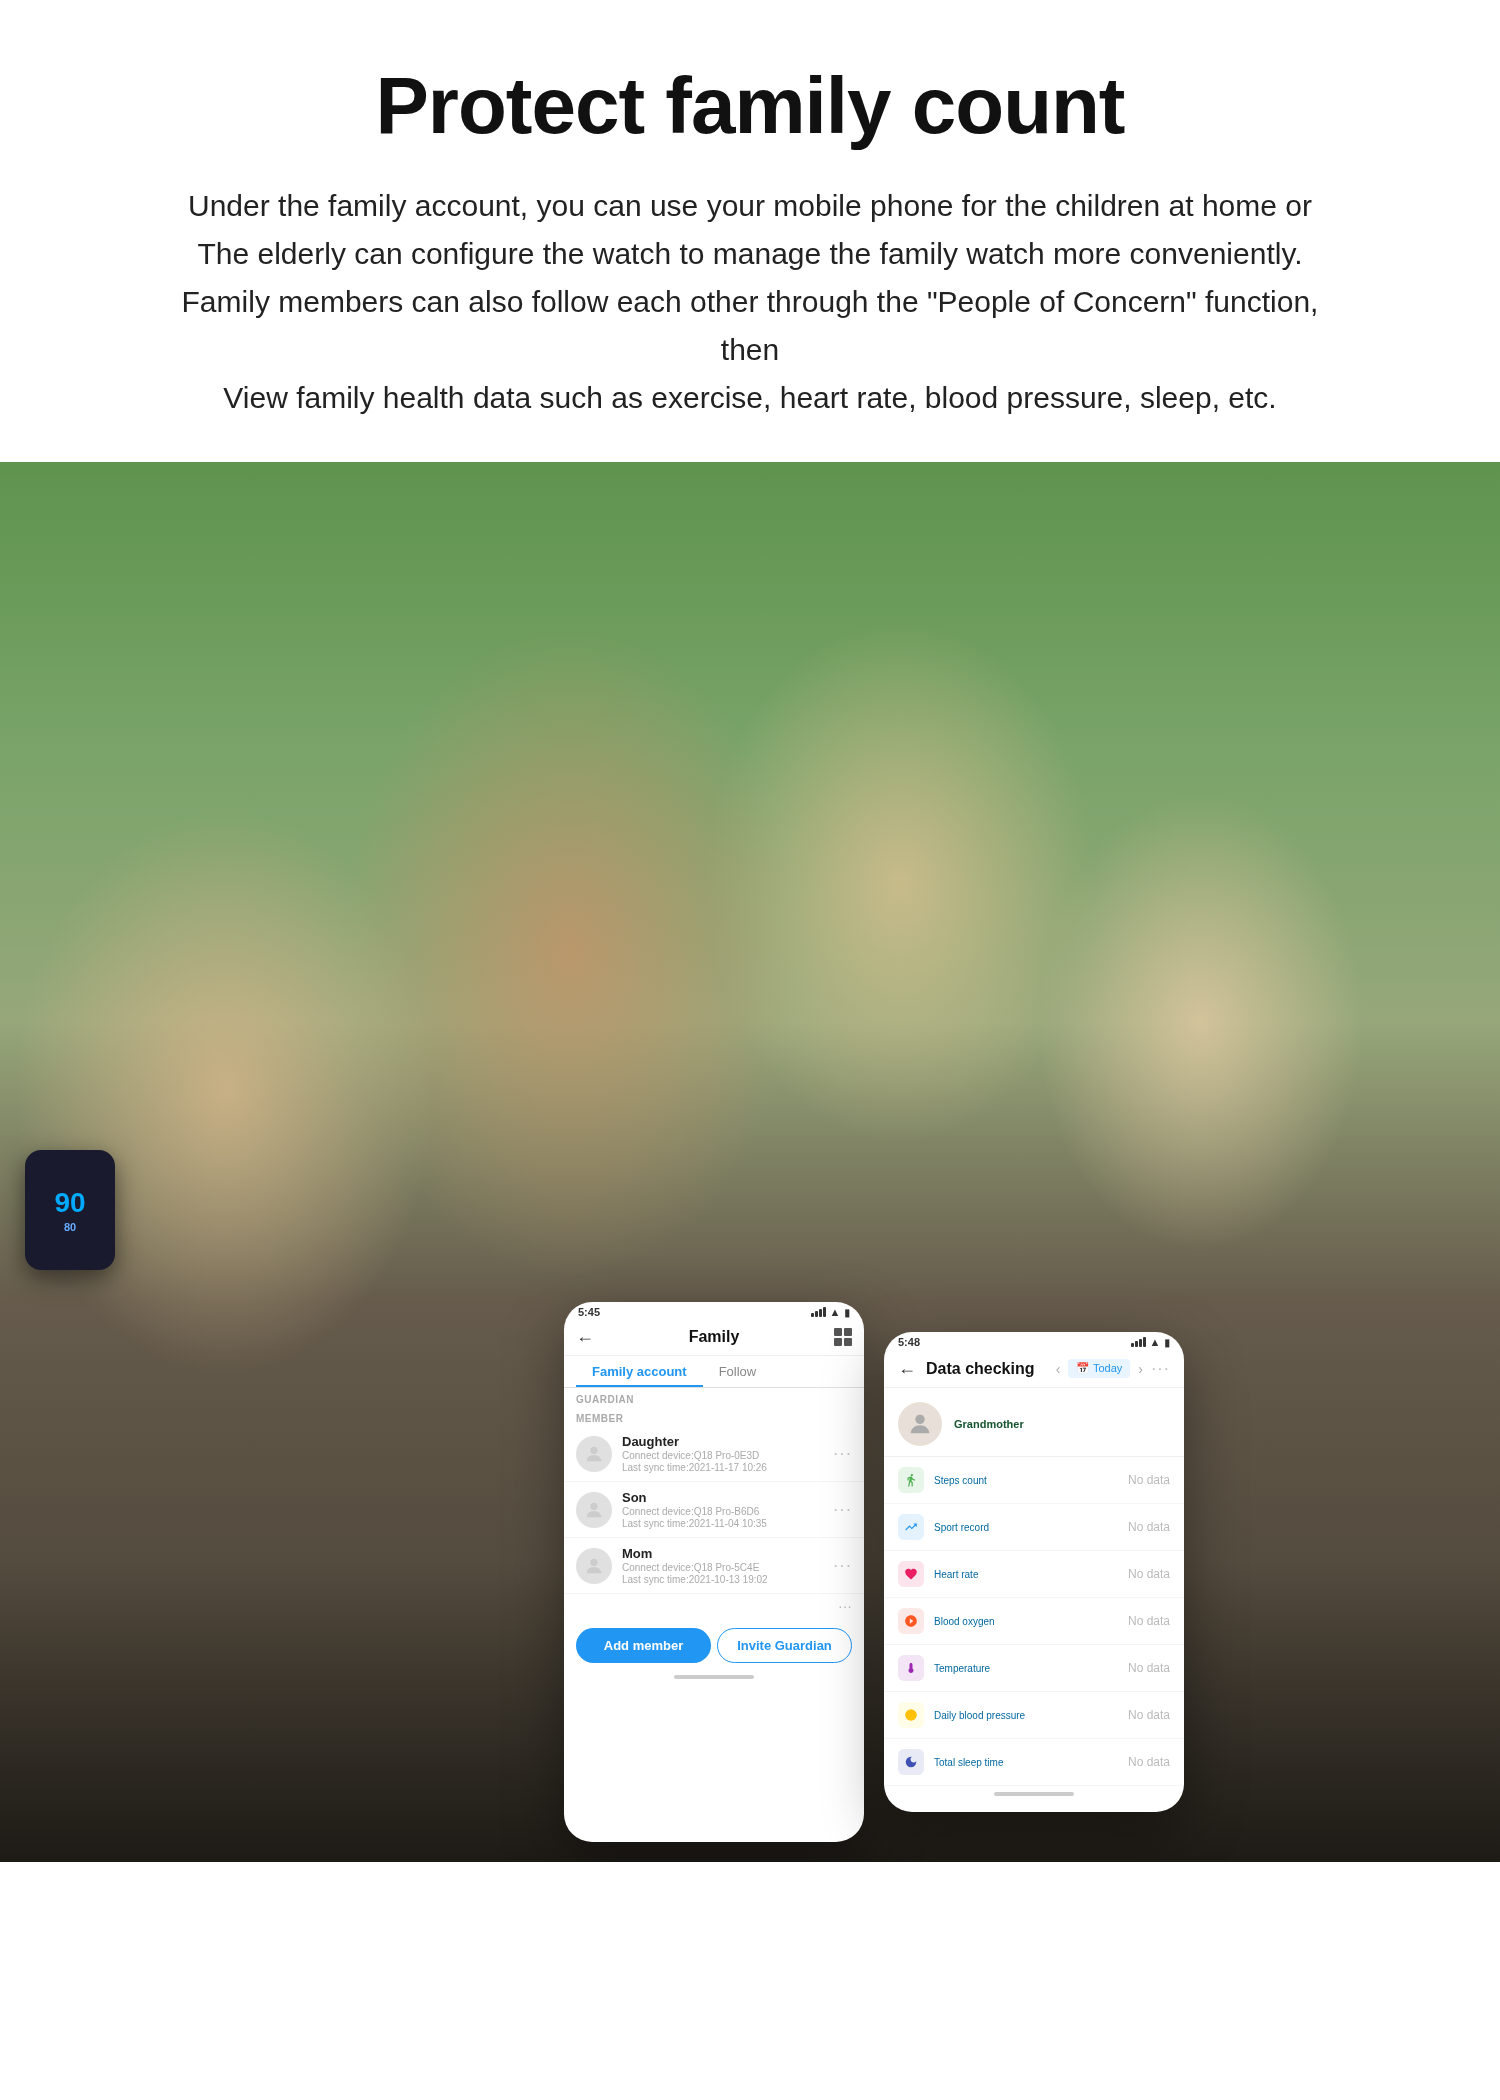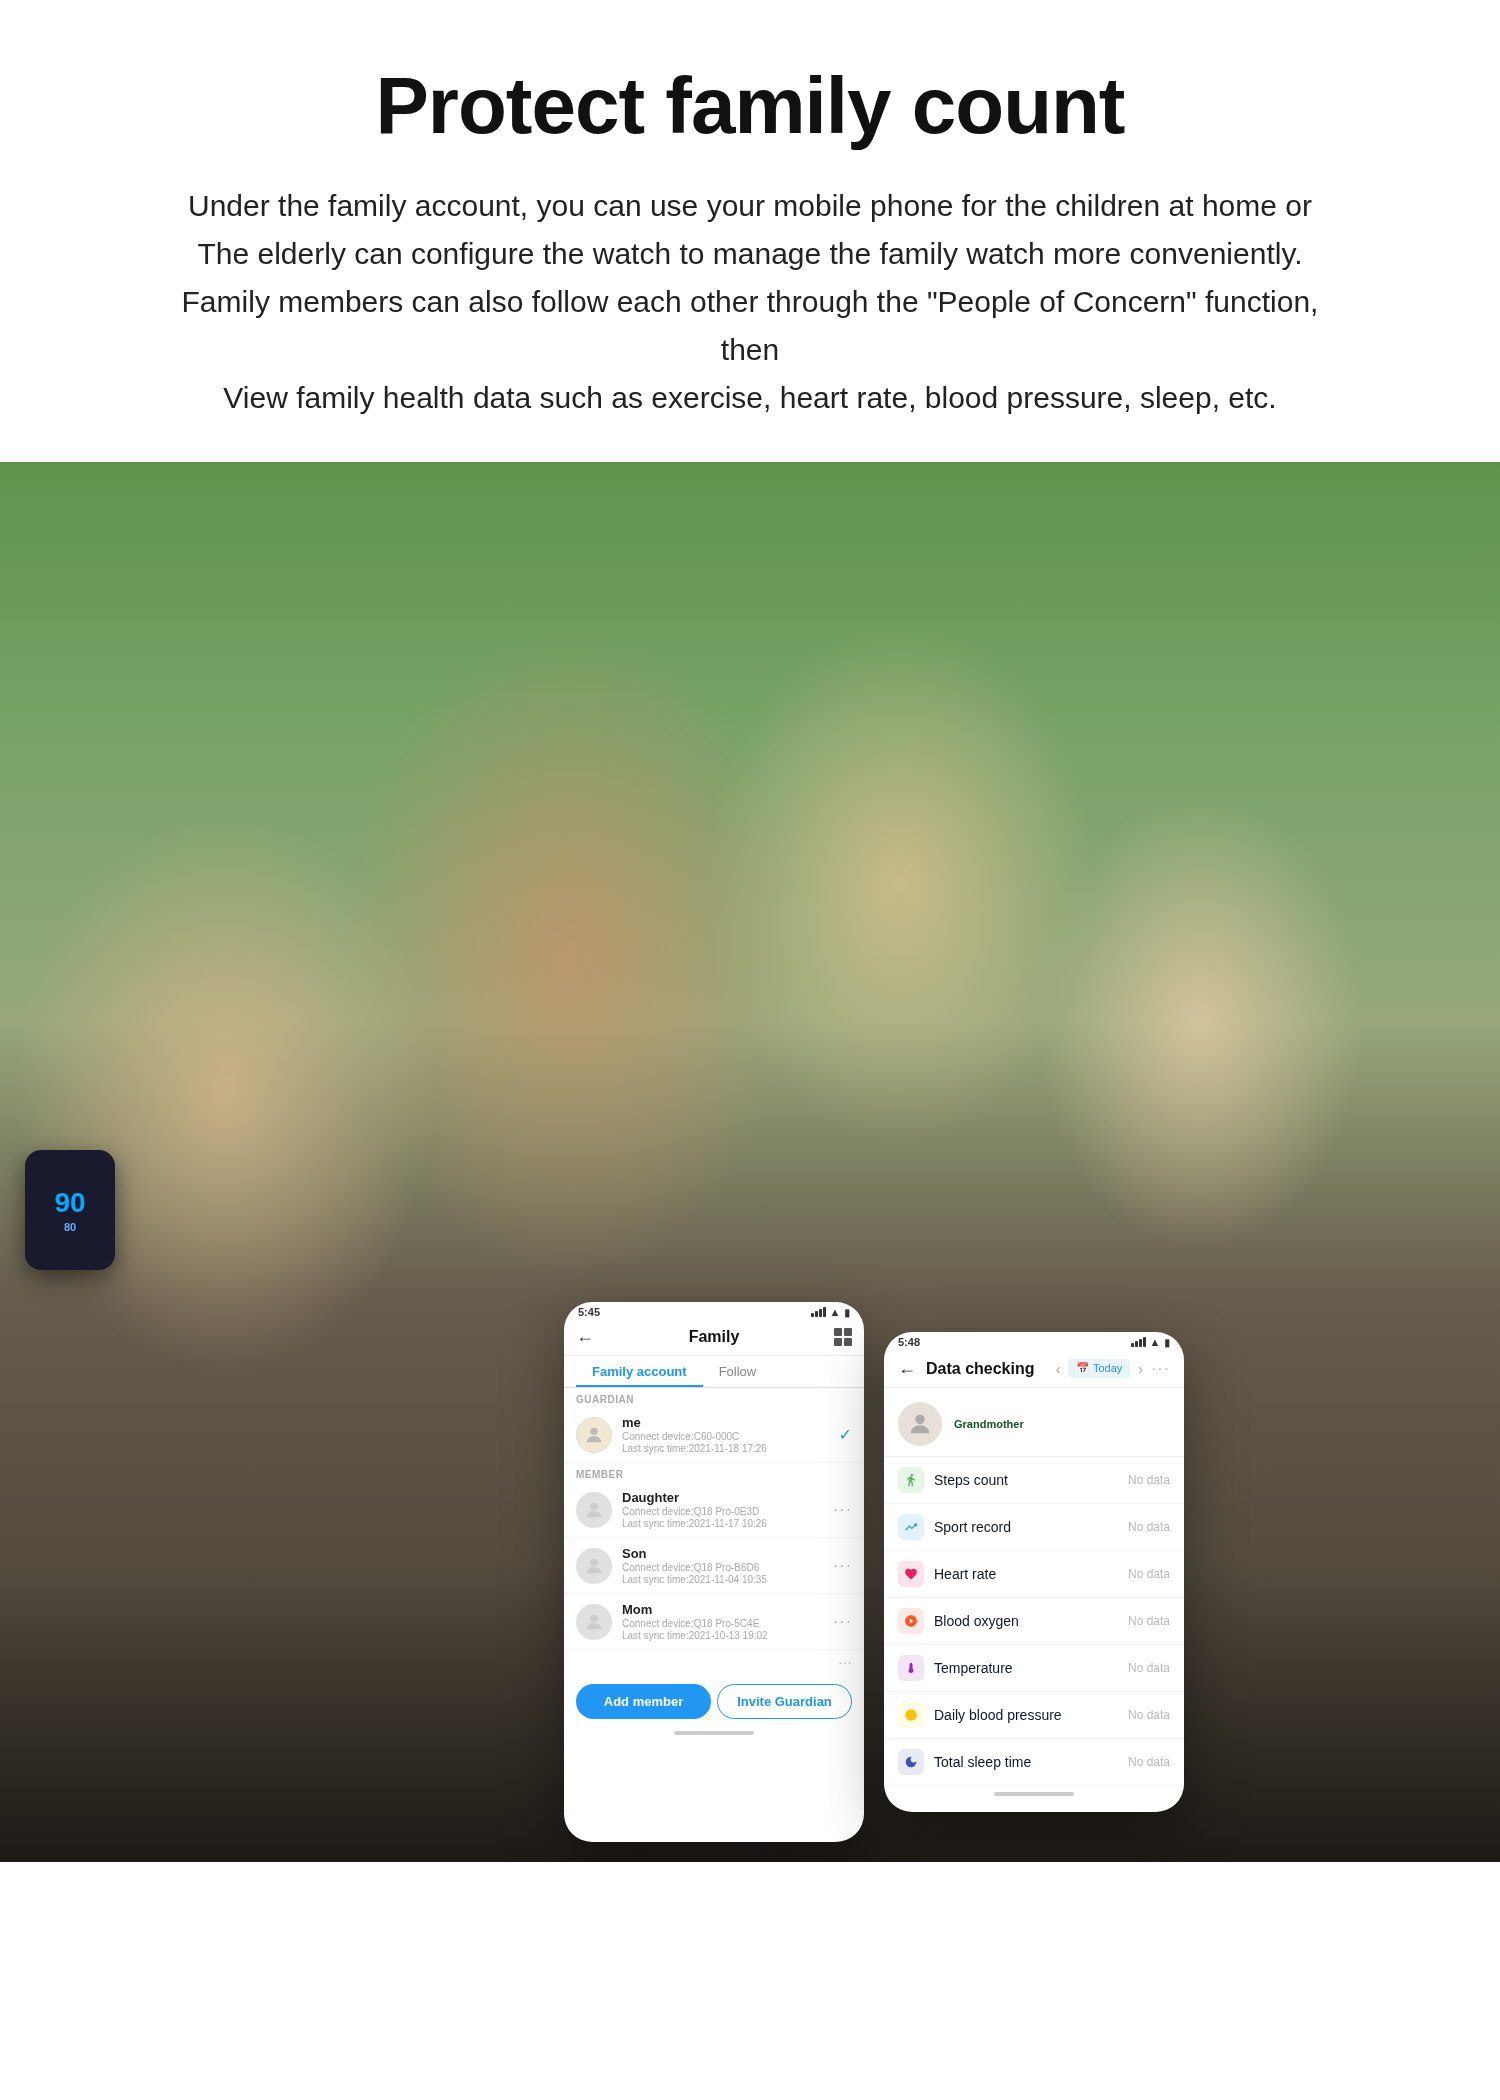--- a/index.html
+++ b/index.html
@@ -421,22 +421,22 @@
       border-radius: 6px;
       margin-right: 10px;
       display: flex;
       align-items: center;
       justify-content: center;
       font-size: 14px;
       flex-shrink: 0;
     }
     .metric-name {
       flex: 1;
-      font-size: 14px;
-      color: #0f172a;
+      font-size: 10px;
+      color: #0369a1;
     }
     .metric-value {
       font-size: 12px;
       color: #bbb;
     }
 
     
     .nature-top {
       position: absolute;
       top: 0;
@@ -535,34 +535,20 @@
             <div></div>
           </div>
         </div>
 
         <div class="phone-tabs">
           <div class="phone-tab active">Family account</div>
           <div class="phone-tab">Follow</div>
         </div>
 
         <div class="section-label">GUARDIAN</div>
-        <div class="member-item">
-          <div class="member-avatar me-avatar">
-            <svg width="22" height="22" viewBox="0 0 24 24" fill="#bbb">
-                <circle cx="12" cy="8" r="4"></circle>
-                <path d="M4 20c0-4 3.6-7 8-7s8 3 8 7"></path>
-              </svg>
-          </div>
-          <div class="member-info">
-            <div class="member-name">me</div>
-            <div class="member-device">Connect device:C60-000C</div>
-            <div class="member-device">Last sync time:2021-11-18 17:26</div>
-          </div>
-          <span class="member-check">✓</span>
-        </div>
 
         <div class="section-label">MEMBER</div>
 
         <div class="member-item">
           <div class="member-avatar">
             <svg width="22" height="22" viewBox="0 0 24 24" fill="#ccc">
                 <circle cx="12" cy="8" r="4"></circle>
                 <path d="M4 20c0-4 3.6-7 8-7s8 3 8 7"></path>
               </svg>
           </div>

